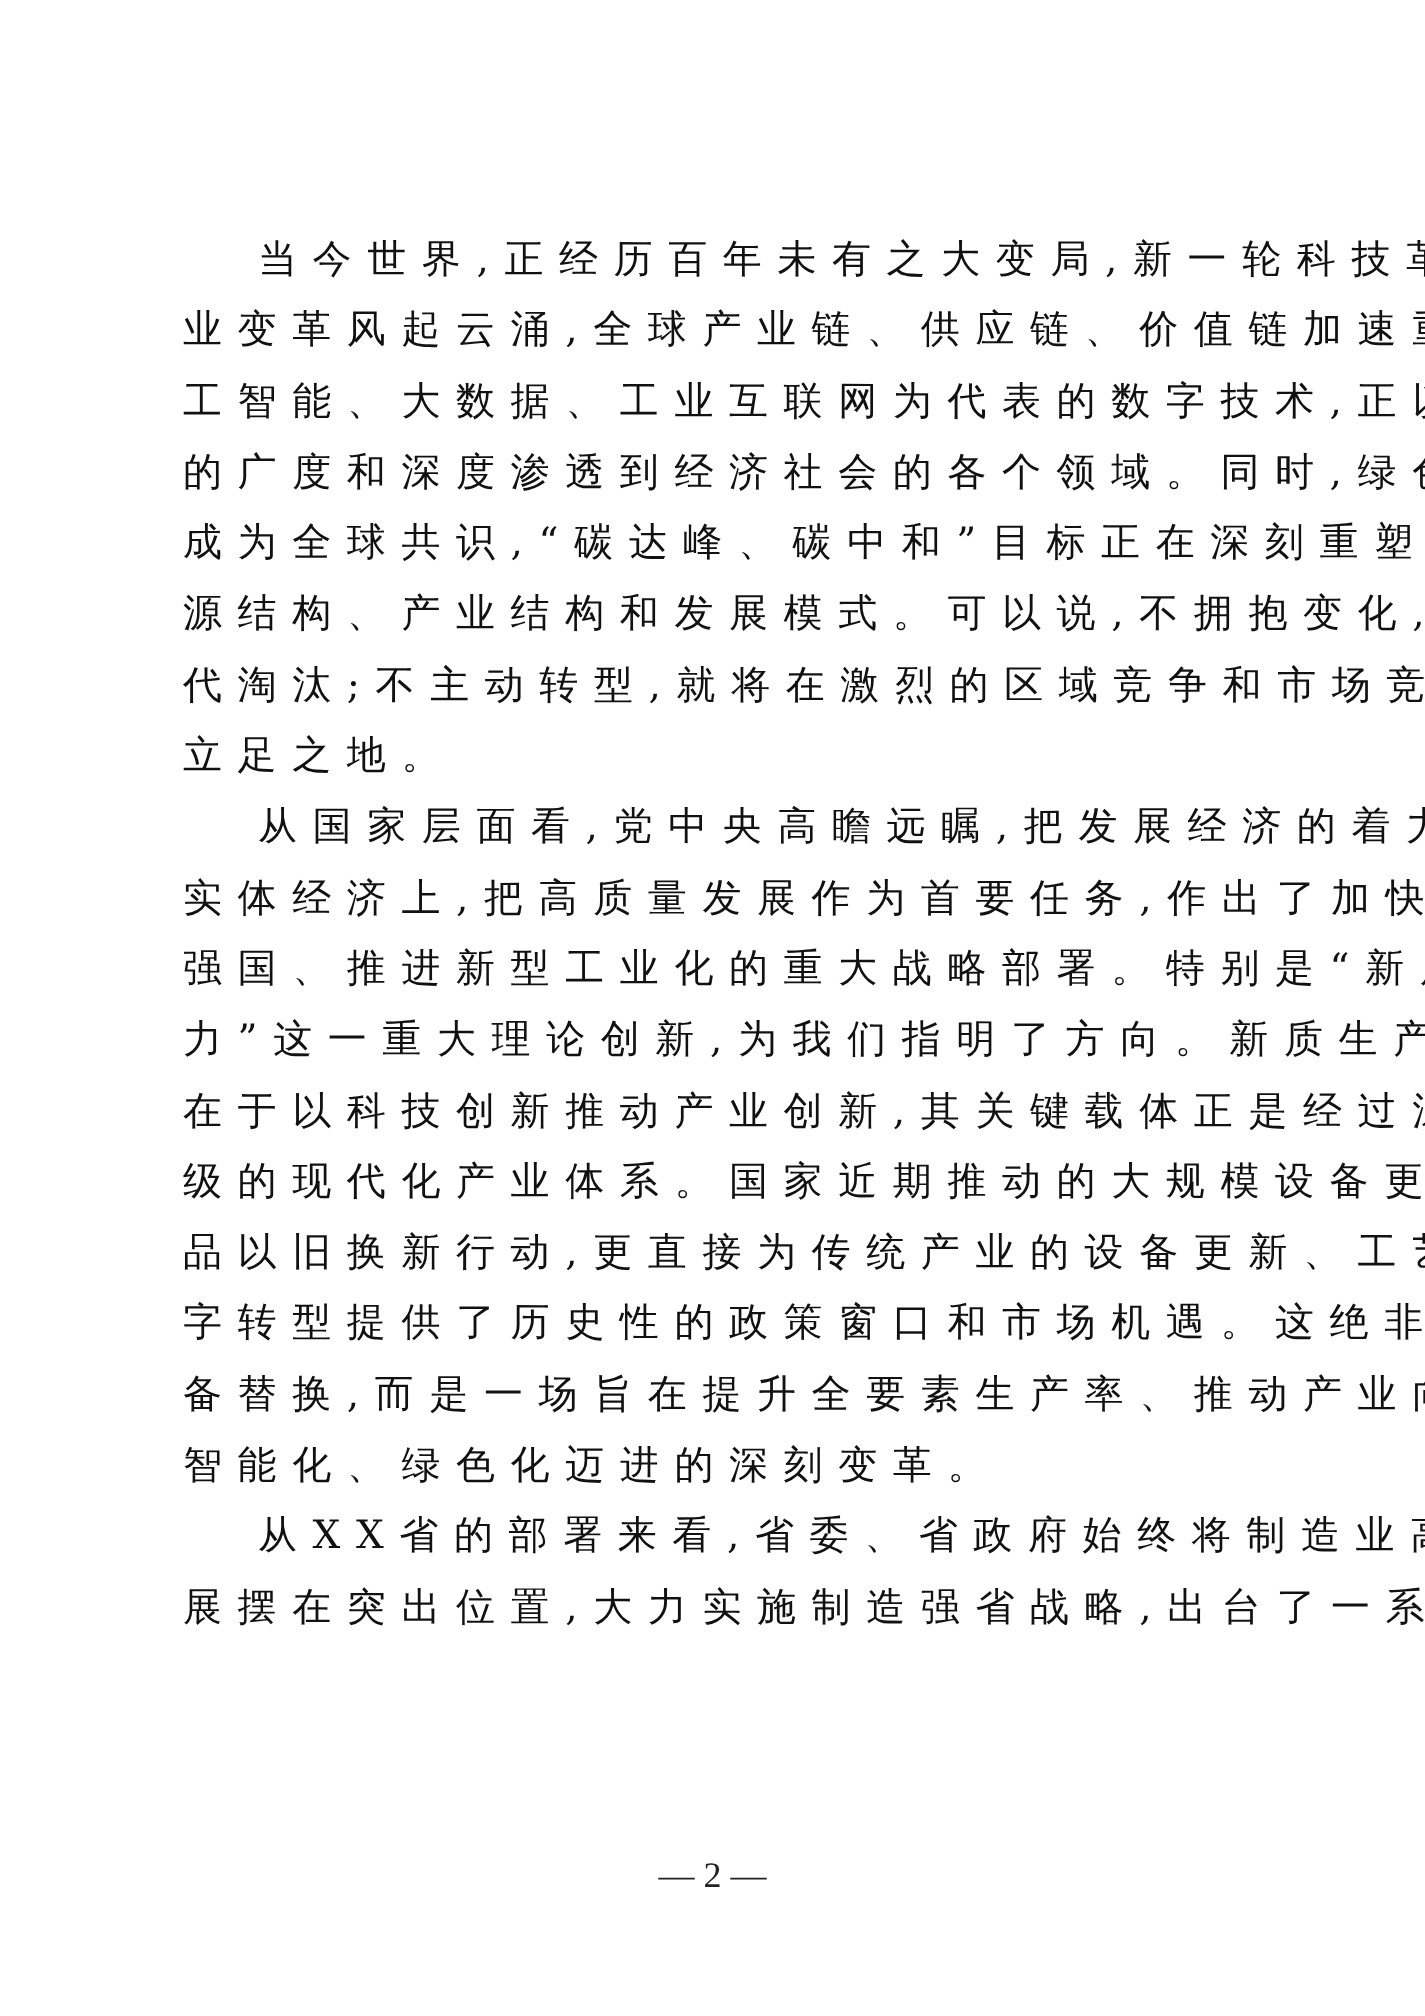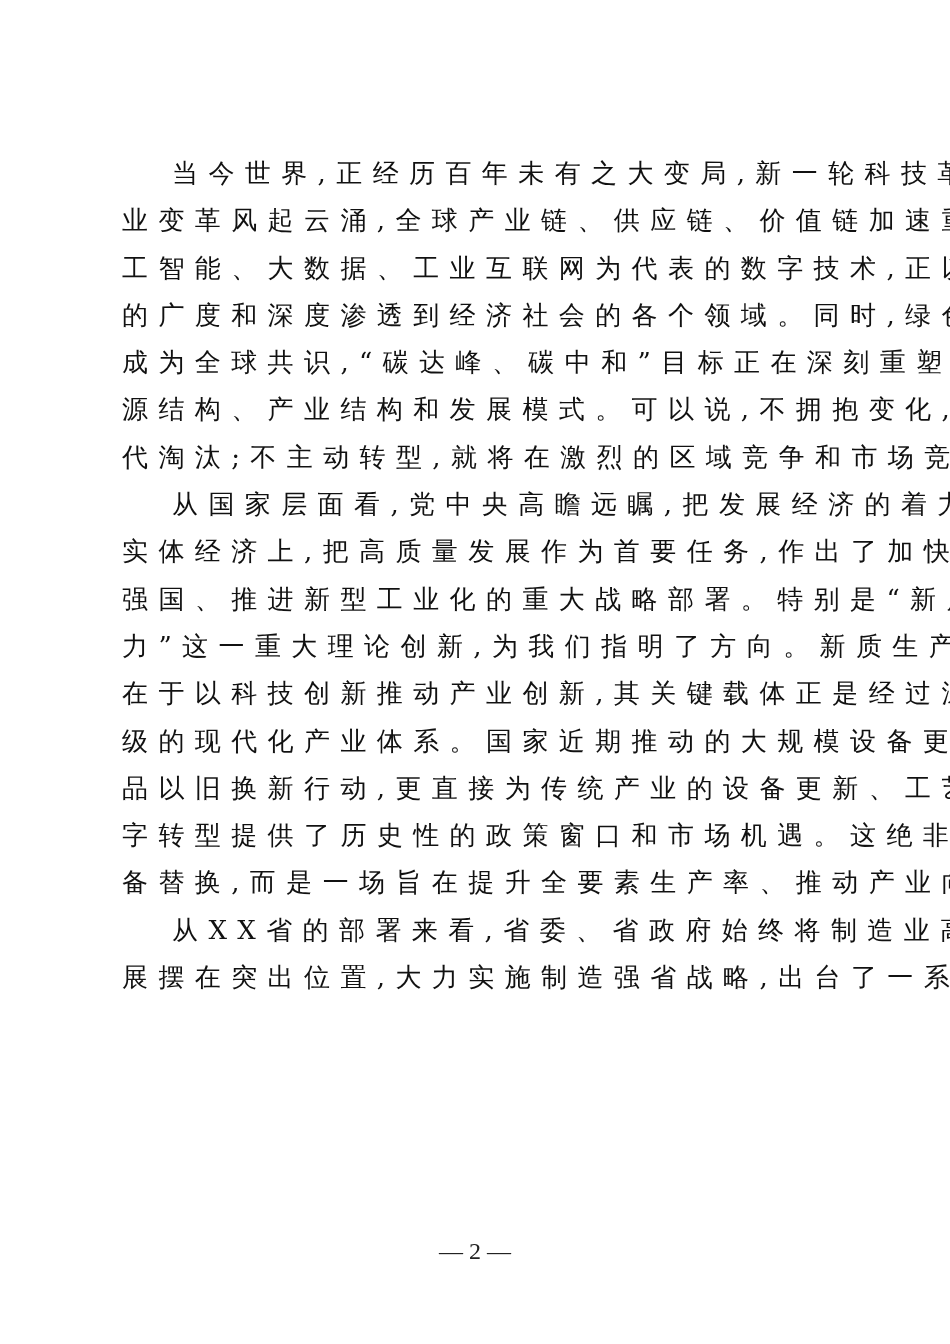--- a/index.html
+++ b/index.html
@@ -26,29 +26,31 @@
 <div class="page">
   <div class="body-text">
 
     <span class="line indent">当今世界,正经历百年未有之大变局,新一轮科技革命和产</span>
     <span class="line">业变革风起云涌,全球产业链、供应链、价值链加速重构。以人</span>
     <span class="line">工智能、大数据、工业互联网为代表的数字技术,正以前所未有</span>
     <span class="line">的广度和深度渗透到经济社会的各个领域。同时,绿色低碳转型</span>
     <span class="line">成为全球共识,“碳达峰、碳中和”目标正在深刻重塑各国的能</span>
     <span class="line">源结构、产业结构和发展模式。可以说,不拥抱变化,就会被时</span>
     <span class="line">代淘汰;不主动转型,就将在激烈的区域竞争和市场竞争中失去</span>
+    <span class="line">立足之地。</span>
 
     <span class="line indent">从国家层面看,党中央高瞻远瞩,把发展经济的着力点放在</span>
     <span class="line">实体经济上,把高质量发展作为首要任务,作出了加快建设制造</span>
     <span class="line">强国、推进新型工业化的重大战略部署。特别是“新质生产</span>
     <span class="line">力”这一重大理论创新,为我们指明了方向。新质生产力的核心</span>
     <span class="line">在于以科技创新推动产业创新,其关键载体正是经过深度改造升</span>
     <span class="line">级的现代化产业体系。国家近期推动的大规模设备更新和消费</span>
     <span class="line">品以旧换新行动,更直接为传统产业的设备更新、工艺升级、数</span>
     <span class="line">字转型提供了历史性的政策窗口和市场机遇。这绝非简单的设</span>
     <span class="line">备替换,而是一场旨在提升全要素生产率、推动产业向高端化、</span>
+    <span class="line">智能化、绿色化迈进的深刻变革。</span>
 
     <span class="line indent">从XX省的部署来看,省委、省政府始终将制造业高质量发</span>
     <span class="line">展摆在突出位置,大力实施制造强省战略,出台了一系列含金量</span>
   </div>
 
   <div class="footer">— 2 —</div>
 </div>
 
 </body></html>

